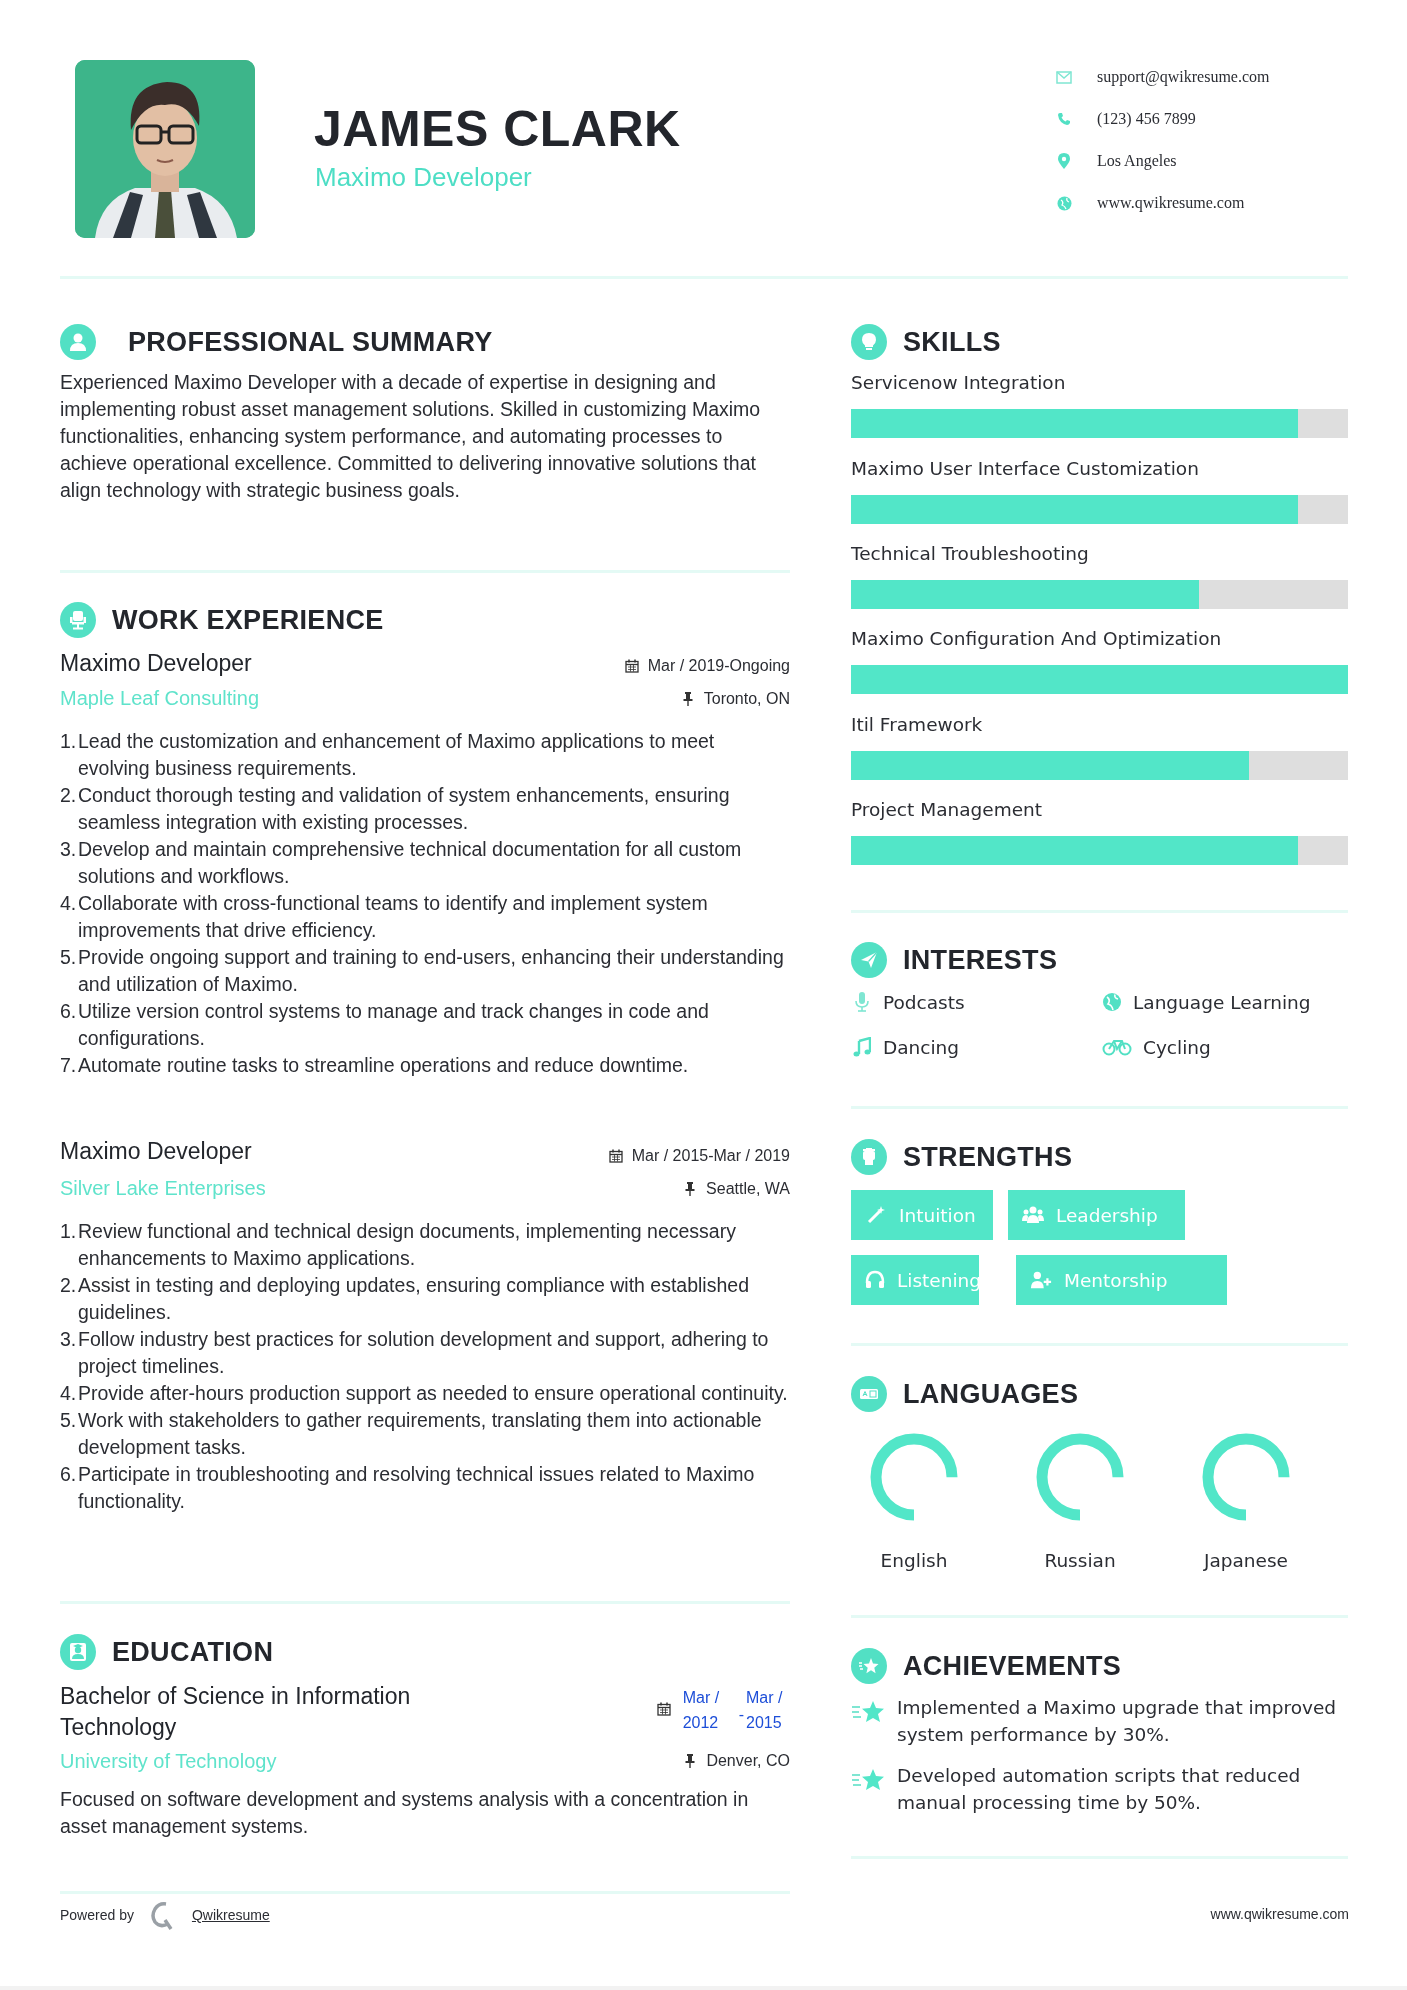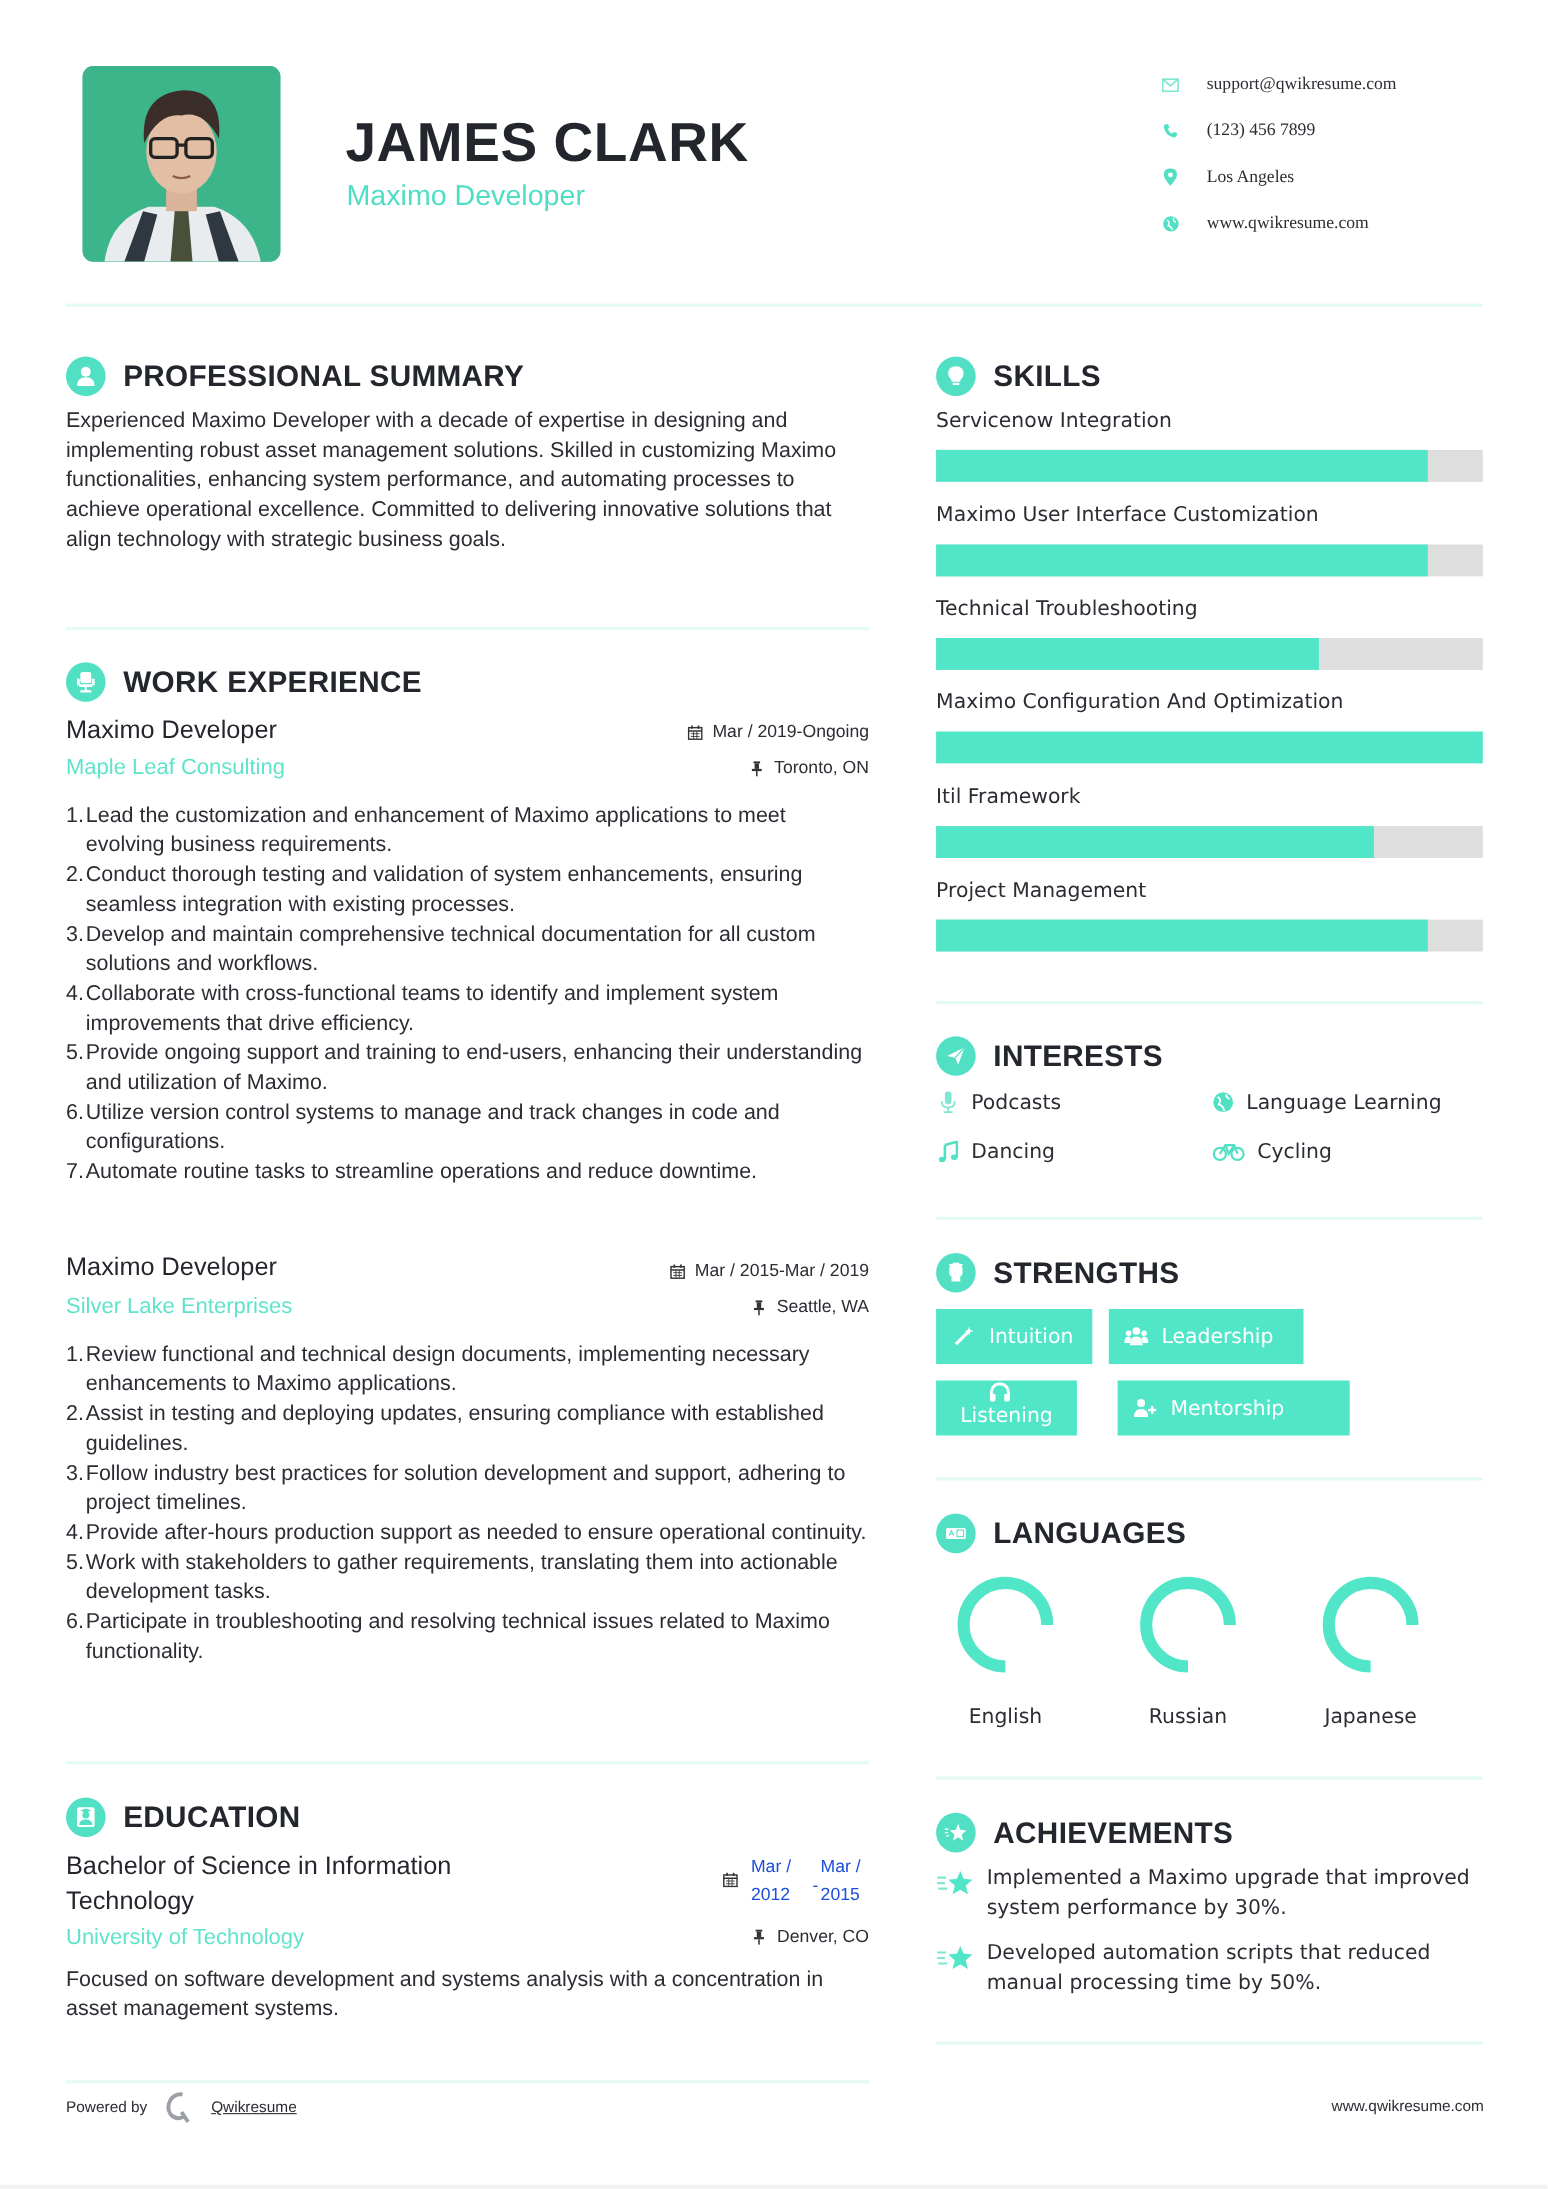--- a/index.html
+++ b/index.html
@@ -128,21 +128,21 @@
           </svg>
       </span>
       <span class="txt">www.qwikresume.com</span>
     </div>
   </div>
 
   <div class="divider" style="left:60px; top:276px; width:1288px;"></div>
 
   <div class="left-col">
 
-    <div class="sec-head" style="left:0; top:324px;">
+    <div class="sec-head" style="left:0; top:324px;gap:16px;">
       <span class="sec-icon">
         <svg viewBox="0 0 22 22">
             <circle cx="11" cy="7" r="4.5" fill="#fff"></circle>
             <path d="M3 20 Q3 12 11 12 Q19 12 19 20 Z" fill="#fff"></path>
           </svg>
       </span>
       <span class="sec-title">PROFESSIONAL SUMMARY</span>
     </div>
     <p class="para" style="left:0; top:369px; width:730px;">Experienced Maximo Developer with a decade of expertise in designing and implementing robust asset management solutions. Skilled in customizing Maximo functionalities, enhancing system performance, and automating processes to achieve operational excellence. Committed to delivering innovative solutions that align technology with strategic business goals.</p>
 
@@ -447,21 +447,21 @@
             <circle cx="11" cy="5" r="3.5" fill="#fff"></circle>
             <circle cx="4" cy="7" r="2.5" fill="#fff"></circle>
             <circle cx="18" cy="7" r="2.5" fill="#fff"></circle>
             <path d="M5 18 Q5 10 11 10 Q17 10 17 18 Z" fill="#fff"></path>
             <path d="M0 16 Q0 10 4 10 Q6 10 6 12 L5 16 Z" fill="#fff"></path>
             <path d="M22 16 Q22 10 18 10 Q16 10 16 12 L17 16 Z" fill="#fff"></path>
           </svg>
       </span>
       <span>Leadership</span>
     </div>
-    <div class="chip" style="left:0; top:1255px; width:128px;flex-direction:column;">
+    <div class="chip" style="left:0; top:1255px; width:128px;">
       <span class="ci">
         <svg width="20" height="20" viewBox="0 0 20 20">
             <path d="M2 13 Q2 2 10 2 Q18 2 18 13" fill="none" stroke="#fff" stroke-width="2.5"></path>
             <rect x="1" y="11" width="5" height="7" rx="1.5" fill="#fff"></rect>
             <rect x="14" y="11" width="5" height="7" rx="1.5" fill="#fff"></rect>
           </svg>
       </span>
       <span>Listening</span>
     </div>
     <div class="chip" style="left:165px; top:1255px; width:211px;">

